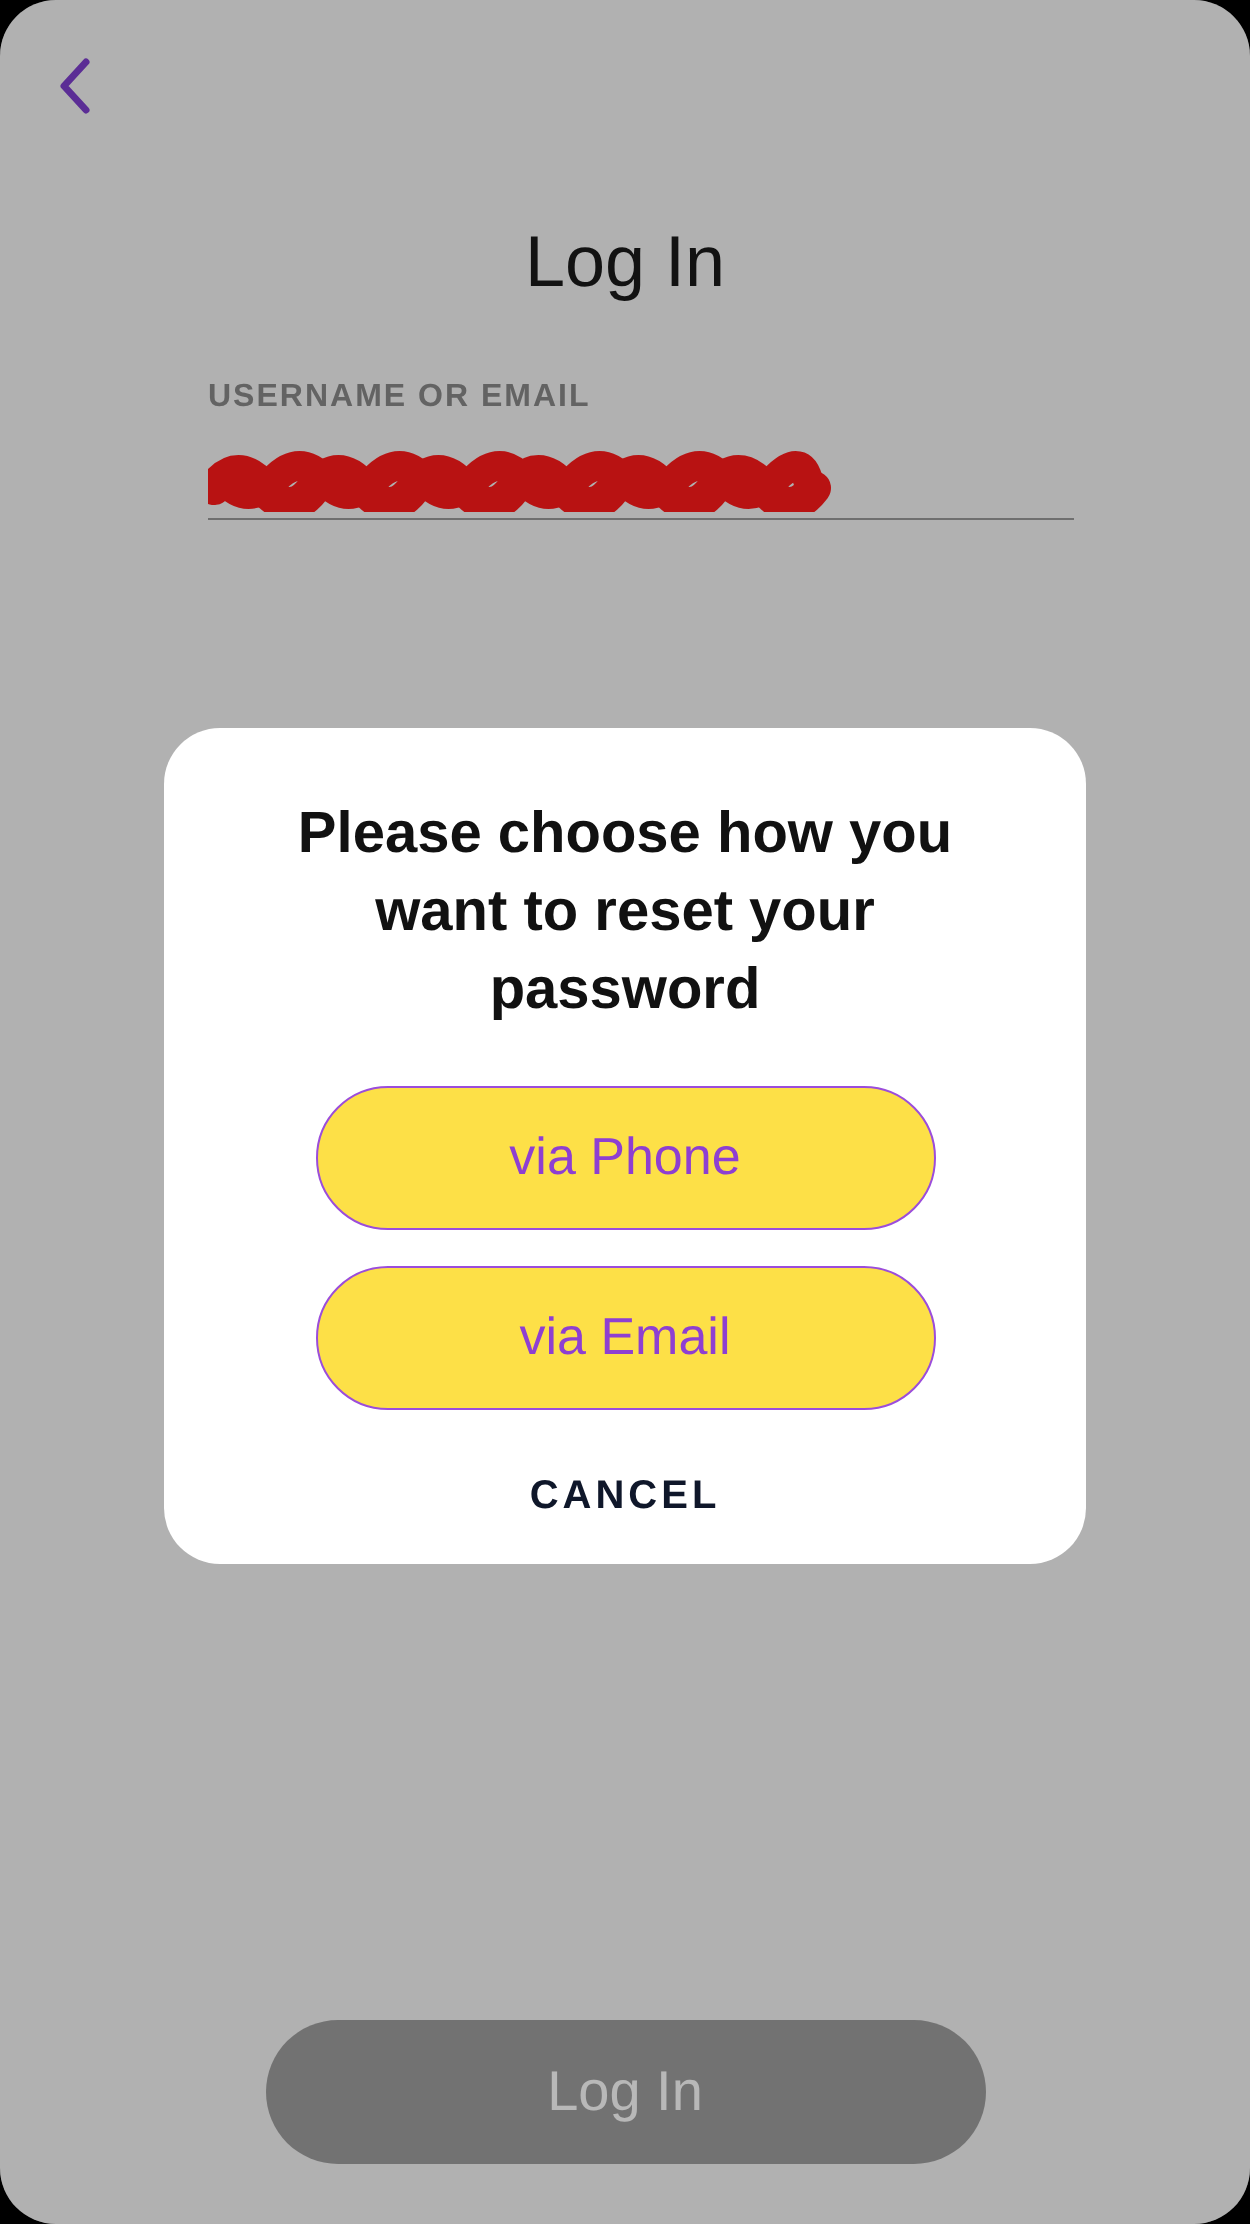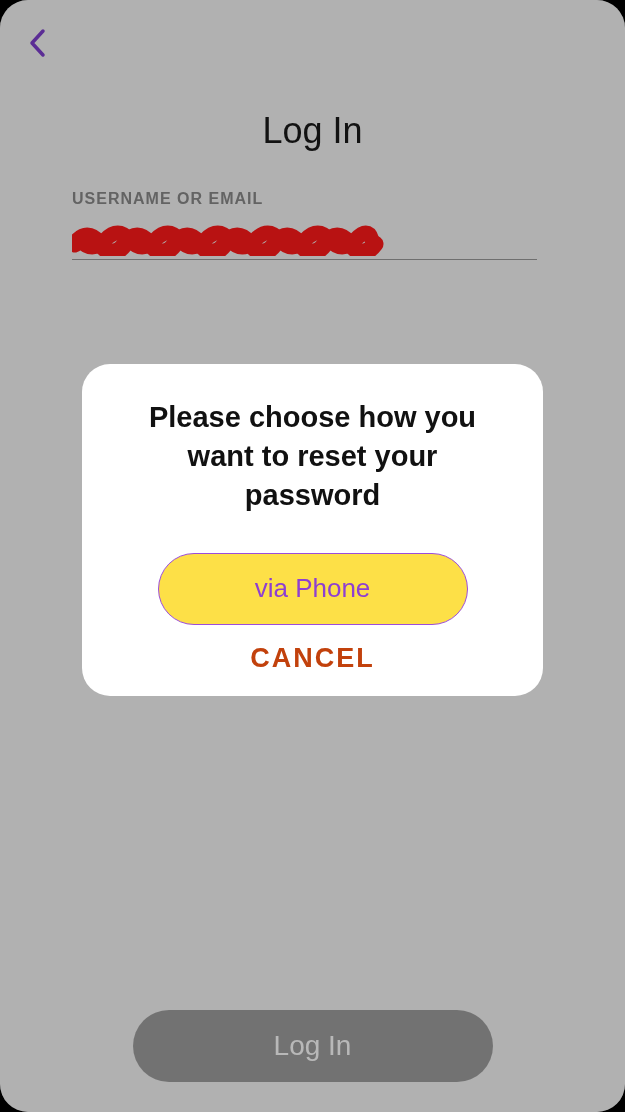--- a/index.html
+++ b/index.html
@@ -49,21 +49,21 @@
       left: 0;
       right: 0;
       text-align: center;
       font-size: 36px;
       font-weight: 500;
       color: #1a1a1a;
     }
     .form {
       position: absolute;
       top: 190px;
-      left: 72px;
+      left: 104px;
       right: 88px;
     }
     .field-label {
       font-size: 16px;
       font-weight: 600;
       letter-spacing: 1px;
       color: #8a8a8a;
       text-transform: uppercase;
       margin-bottom: 12px;
     }
@@ -106,42 +106,43 @@
       background: #ffffff;
       border-radius: 28px;
       padding: 34px 28px 22px;
       text-align: center;
     }
     .modal-title {
       font-size: 29px;
       font-weight: 600;
       color: #111;
       line-height: 1.35;
-      margin-bottom: 38px;
+      margin-bottom: 28px;
       padding: 0 8px;
     }
     .option-btn {
       display: block;
       width: 310px;
       margin: 0 auto 18px;
       height: 72px;
       line-height: 68px;
       border: 1.5px solid #9b4ddb;
       border-radius: 40px;
       font-size: 26px;
       font-weight: 400;
       color: #8e3fd1;
       background: #fde047;
     }
     .cancel-btn {
       display: inline-block;
-      font-size: 27px;
+      margin-top: 14px;
+      font-size: 20px;
       font-weight: 700;
       letter-spacing: 2px;
-      color: #c2410c;
+      color: #0f172a;
     }
   </style>
 </head>
 <body>
 
 <div class="screen">
 
   <div class="back-btn">
     <svg viewBox="0 0 18 30">
       <polyline points="15,3 4,15 15,27" fill="none" stroke="#7f3fcf" stroke-width="3.5" stroke-linecap="round" stroke-linejoin="round"></polyline>
@@ -163,16 +164,17 @@
 
   <div class="login-btn">
     <span>Log In</span>
   </div>
 
   <div class="dim-overlay"></div>
 
   <div class="modal">
     <div class="modal-title">Please choose how you want to reset your password</div>
     <div class="option-btn">via Phone</div>
+    <div class="option-btn">via Email</div>
     <div class="cancel-btn">CANCEL</div>
   </div>
 
 </div>
 
 </body></html>

